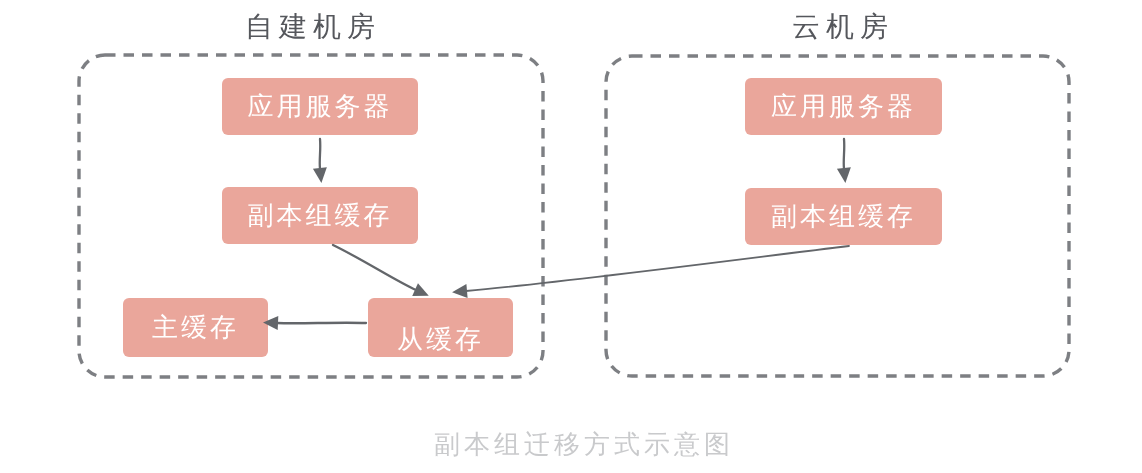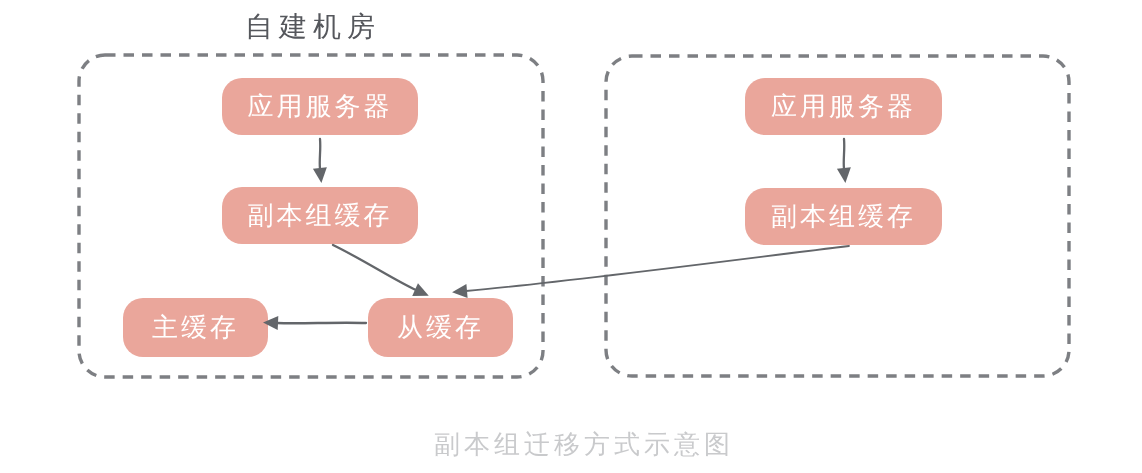--- a/index.html
+++ b/index.html
@@ -15,21 +15,21 @@
     transform:translateX(-50%);
     font-size:28px;
     color:var(--title-text,#55575c);
     letter-spacing:6px;
     white-space:nowrap;
   }
   .node{
     position:absolute;
     background:var(--node-fill,#eaa69b);
     color:var(--node-text,#ffffff);
-    border-radius:20px;
+    border-radius:6px;
     display:flex;align-items:center;justify-content:center;
     font-size:26px;
     letter-spacing:3px;
     white-space:nowrap;
   }
   svg.overlay{
     position:absolute;left:0;top:0;width:1142px;height:473px;
     pointer-events:none;
   }
   .zone-rect{
@@ -54,31 +54,32 @@
     letter-spacing:4px;
     white-space:nowrap;
   }
 </style>
 </head>
 <body>
 
 <div class="page">
 
   <div class="zone-title" style="left:313px;top:8px;">自建机房</div>
+  <div class="zone-title" style="left:843px;top:8px;">云机房</div>
 
   <div class="node" style="left:222px;top:78px;width:196px;height:57px;">
     <span>应用服务器</span>
   </div>
   <div class="node" style="left:222px;top:187px;width:196px;height:57px;">
     <span>副本组缓存</span>
   </div>
   <div class="node" style="left:123px;top:298px;width:145px;height:59px;">
     <span>主缓存</span>
   </div>
-  <div class="node" style="left:368px;top:298px;width:145px;height:59px;">
+  <div class="node" style="left:368px;top:298px;width:145px;height:59px;align-items:flex-end;">
     <span>从缓存</span>
   </div>
 
   <div class="node" style="left:745px;top:78px;width:197px;height:57px;">
     <span>应用服务器</span>
   </div>
   <div class="node" style="left:745px;top:188px;width:197px;height:57px;">
     <span>副本组缓存</span>
   </div>
 

